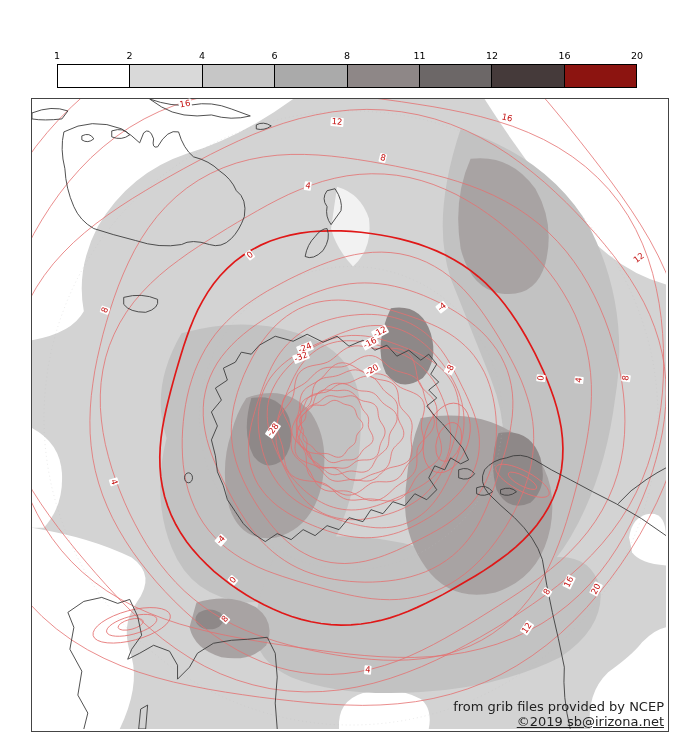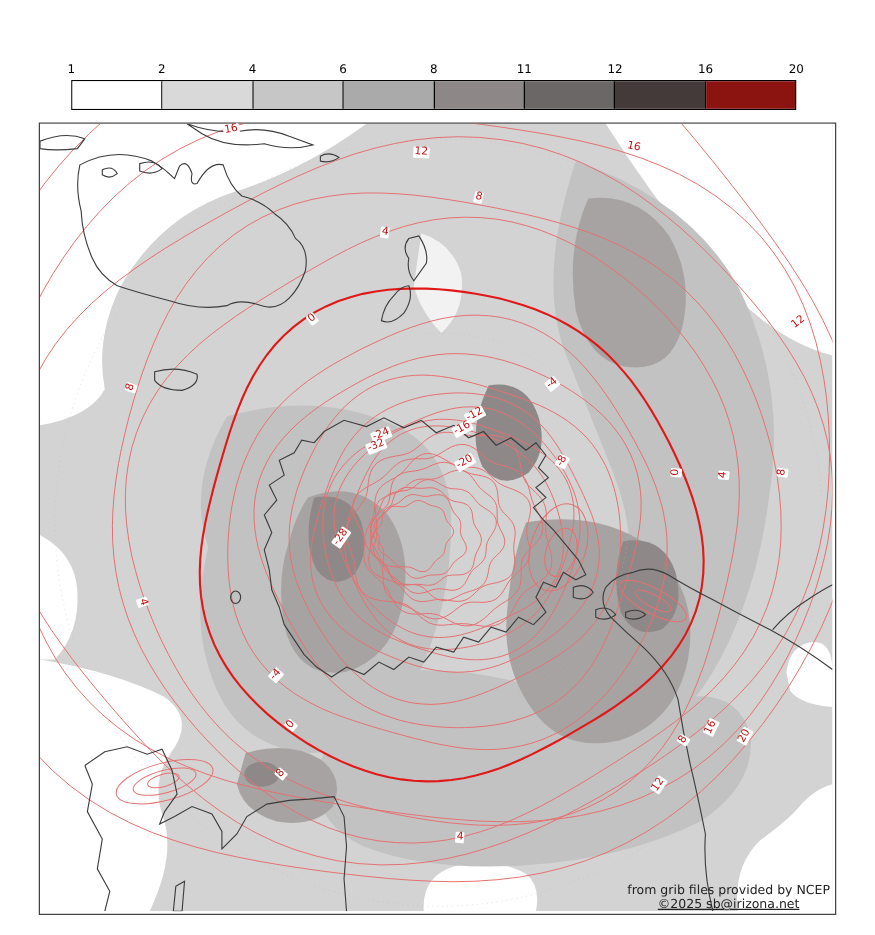--- a/index.html
+++ b/index.html
@@ -10,21 +10,21 @@
   .cb-ticks{position:relative;height:14px;font-size:9.5px;color:#000;}
   .cb-ticks span{position:absolute;transform:translateX(-50%);}
   .cb-swatches{display:flex;height:22px;border:1.5px solid #000;}
   .cb-swatches div{flex:1;border-right:1px solid #000;}
   .cb-swatches div:last-child{border-right:none;}
   .mapwrap{position:absolute;left:31px;top:98px;width:636px;height:632px;border:1px solid #444;}
   .mapwrap svg{display:block;}
   .clabel{position:absolute;font-size:8.5px;line-height:9px;color:#c41111;background:#fff;
           padding:0 1px;border-radius:1px;transform:translate(-50%,-50%) rotate(var(--r));
           white-space:nowrap;}
-  .credits{position:absolute;right:4px;bottom:2px;text-align:center;font-size:10px;color:#222;}
+  .credits{position:absolute;right:4px;bottom:2px;text-align:right;font-size:13px;color:#222;}
   .credits .l2{text-decoration:underline;}
 </style>
 </head>
 <body>
 <div class="page">
 
 
 <div class="cbar">
   <div class="cb-ticks" id="cbTicks">
         <span style="left: 0px;">1</span>
@@ -173,17 +173,17 @@
         <span class="clabel" style="left: 594.126px; top: 279.114px; --r: -82deg; color: rgb(196, 17, 17);">8</span>
         <span class="clabel" style="left: 335.94px; top: 571.187px; --r: 4deg; color: rgb(196, 17, 17);">4</span>
         <span class="clabel" style="left: 515.374px; top: 493.434px; --r: -58deg; color: rgb(196, 17, 17);">8</span>
         <span class="clabel" style="left: 495.437px; top: 529.32px; --r: -56deg; color: rgb(196, 17, 17);">12</span>
         <span class="clabel" style="left: 537.305px; top: 483.465px; --r: -64deg; color: rgb(196, 17, 17);">16</span>
         <span class="clabel" style="left: 564.22px; top: 490.443px; --r: -62deg; color: rgb(196, 17, 17);">20</span>
       </div>
 
   <div class="credits">
     <div class="l1">from grib files provided by NCEP</div>
-    <div class="l2">©2025 sb@irizona.net</div>
+    <div class="l2">©2019 sb@irizona.net</div>
   </div>
 </div>
 
 </div>
 
 </body></html>

